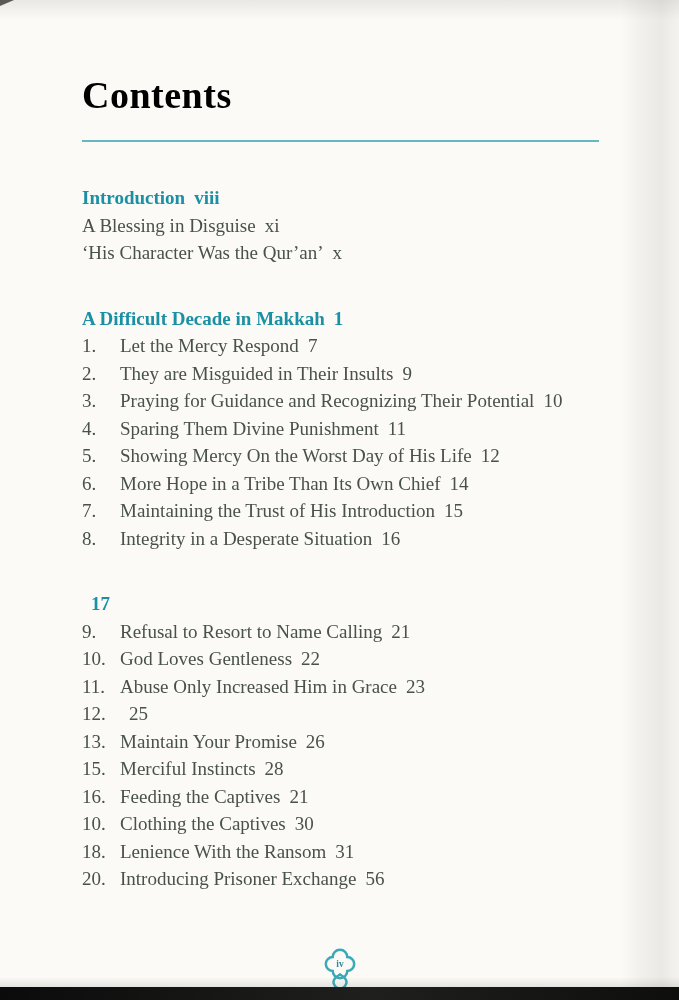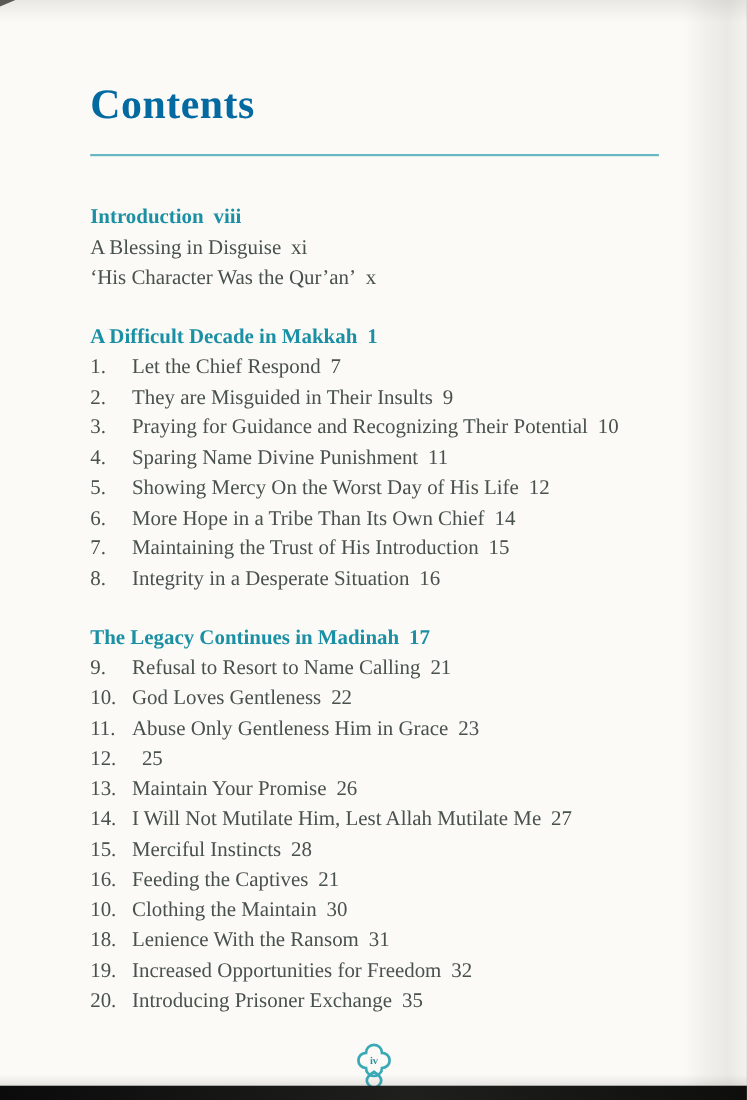--- a/index.html
+++ b/index.html
@@ -18,36 +18,36 @@
   .corner-notch{position:absolute;top:0;left:0;width:0;height:0;
     border-top:6px solid rgba(40,40,38,0.75);border-right:14px solid transparent;}
   .edge-bottom-shadow{position:absolute;left:0;right:0;bottom:13px;height:10px;
     background:linear-gradient(to bottom,rgba(90,90,85,0),rgba(90,90,85,0.14));pointer-events:none;}
   .scan-band{position:absolute;left:0;right:0;bottom:0;height:13px;
     background:linear-gradient(to right,#0b0b0b,#1f1f1e 55%,#0e0e0d);}
 
   .content{position:relative;padding:76px 80px 0 82px;}
 
   .page-title{
-    margin:0;font-size:38px;font-weight:bold;color:#0369a1;
+    margin:0;font-size:38px;font-weight:bold;color:#000000;
     letter-spacing:0.5px;line-height:1;
   }
   .rule{height:2px;background:#68b6c2;margin-top:26px;}
 
   .toc{margin-top:42px;color:#49514c;font-size:19px;}
   .row{display:flex;align-items:center;height:27.5px;line-height:27.5px;white-space:nowrap;}
   .row .num{flex:0 0 38px;}
   .row .label{flex:0 0 auto;}
   .row .dots{
     flex:1 1 aupx;align-self:flex-end;height:4px;margin:0 3px 6px 6px;
     background-image:radial-gradient(circle at 1.6px 2px, currentColor 1.15px, rgba(0,0,0,0) 1.5px);
     background-size:6.4px 4px;background-repeat:repeat-x;
   }
   .row .pg{flex:0 0 auto;}
-  .section{margin-top:26px;}
+  .section{margin-top:38px;}
   .header-row{color:#1b90a5;font-weight:bold;}
   .header-row .dots{margin-bottom:6px;}
 
   .ornament{position:absolute;left:50%;transform:translateX(-50%);top:944px;width:64px;height:80px;}
   .ornament svg{display:block;}
 </style>
 </head>
 <body>
 
 <div class="scan">
@@ -73,39 +73,39 @@
           </div>
         </div>
         <div class="section">
           <div class="row header-row">
             <span class="label">A Difficult Decade in Makkah</span>
             <span class="dots"></span>
             <span class="pg">1</span>
           </div>
           <div class="row entry-row">
             <span class="num">1.</span>
-            <span class="label">Let the Chief Respond</span>
+            <span class="label">Let the Mercy Respond</span>
             <span class="dots"></span>
             <span class="pg">7</span>
           </div>
           <div class="row entry-row">
             <span class="num">2.</span>
             <span class="label">They are Misguided in Their Insults</span>
             <span class="dots"></span>
             <span class="pg">9</span>
           </div>
           <div class="row entry-row">
             <span class="num">3.</span>
             <span class="label">Praying for Guidance and Recognizing Their Potential</span>
             <span class="dots"></span>
             <span class="pg">10</span>
           </div>
           <div class="row entry-row">
             <span class="num">4.</span>
-            <span class="label">Sparing Name Divine Punishment</span>
+            <span class="label">Sparing Them Divine Punishment</span>
             <span class="dots"></span>
             <span class="pg">11</span>
           </div>
           <div class="row entry-row">
             <span class="num">5.</span>
             <span class="label">Showing Mercy On the Worst Day of His Life</span>
             <span class="dots"></span>
             <span class="pg">12</span>
           </div>
           <div class="row entry-row">
@@ -122,94 +122,81 @@
           </div>
           <div class="row entry-row">
             <span class="num">8.</span>
             <span class="label">Integrity in a Desperate Situation</span>
             <span class="dots"></span>
             <span class="pg">16</span>
           </div>
         </div>
         <div class="section">
           <div class="row header-row">
-            <span class="label">The Legacy Continues in Madinah</span>
             <span class="dots"></span>
             <span class="pg">17</span>
           </div>
           <div class="row entry-row">
             <span class="num">9.</span>
             <span class="label">Refusal to Resort to Name Calling</span>
             <span class="dots"></span>
             <span class="pg">21</span>
           </div>
           <div class="row entry-row">
             <span class="num">10.</span>
             <span class="label">God Loves Gentleness</span>
             <span class="dots"></span>
             <span class="pg">22</span>
           </div>
           <div class="row entry-row">
             <span class="num">11.</span>
-            <span class="label">Abuse Only Gentleness Him in Grace</span>
+            <span class="label">Abuse Only Increased Him in Grace</span>
             <span class="dots"></span>
             <span class="pg">23</span>
           </div>
           <div class="row entry-row">
             <span class="num">12.</span>
             <span class="dots"></span>
             <span class="pg">25</span>
           </div>
           <div class="row entry-row">
             <span class="num">13.</span>
             <span class="label">Maintain Your Promise</span>
             <span class="dots"></span>
             <span class="pg">26</span>
           </div>
           <div class="row entry-row">
-            <span class="num">14.</span>
-            <span class="label">I Will Not Mutilate Him, Lest Allah Mutilate Me</span>
-            <span class="dots"></span>
-            <span class="pg">27</span>
-          </div>
-          <div class="row entry-row">
             <span class="num">15.</span>
             <span class="label">Merciful Instincts</span>
             <span class="dots"></span>
             <span class="pg">28</span>
           </div>
           <div class="row entry-row">
             <span class="num">16.</span>
             <span class="label">Feeding the Captives</span>
             <span class="dots"></span>
             <span class="pg">21</span>
           </div>
           <div class="row entry-row">
             <span class="num">10.</span>
-            <span class="label">Clothing the Maintain</span>
+            <span class="label">Clothing the Captives</span>
             <span class="dots"></span>
             <span class="pg">30</span>
           </div>
           <div class="row entry-row">
             <span class="num">18.</span>
             <span class="label">Lenience With the Ransom</span>
             <span class="dots"></span>
             <span class="pg">31</span>
           </div>
           <div class="row entry-row">
-            <span class="num">19.</span>
-            <span class="label">Increased Opportunities for Freedom</span>
-            <span class="dots"></span>
-            <span class="pg">32</span>
-          </div>
-          <div class="row entry-row">
             <span class="num">20.</span>
             <span class="label">Introducing Prisoner Exchange</span>
             <span class="dots"></span>
-            <span class="pg">35</span>
+            <span class="pg">56</span>
           </div>
         </div>
       </div>
   </div>
 
   <div class="ornament">
     <svg width="64" height="80" viewBox="0 0 64 110">
       <g fill="none" stroke="#3aa9b6" stroke-width="3.4" stroke-linecap="round">
         <path d="M22,18 A9.3,9.3 0 1,1 42,18 A9.3,9.3 0 1,1 42,37 A9.3,9.3 0 1,1 22,37 A9.3,9.3 0 1,1 22,18 Z"></path>
         <path d="M32,42 C20,49 20,56 32,63 C44,70 44,77 32,84 C20,91 20,98 32,105"></path>

